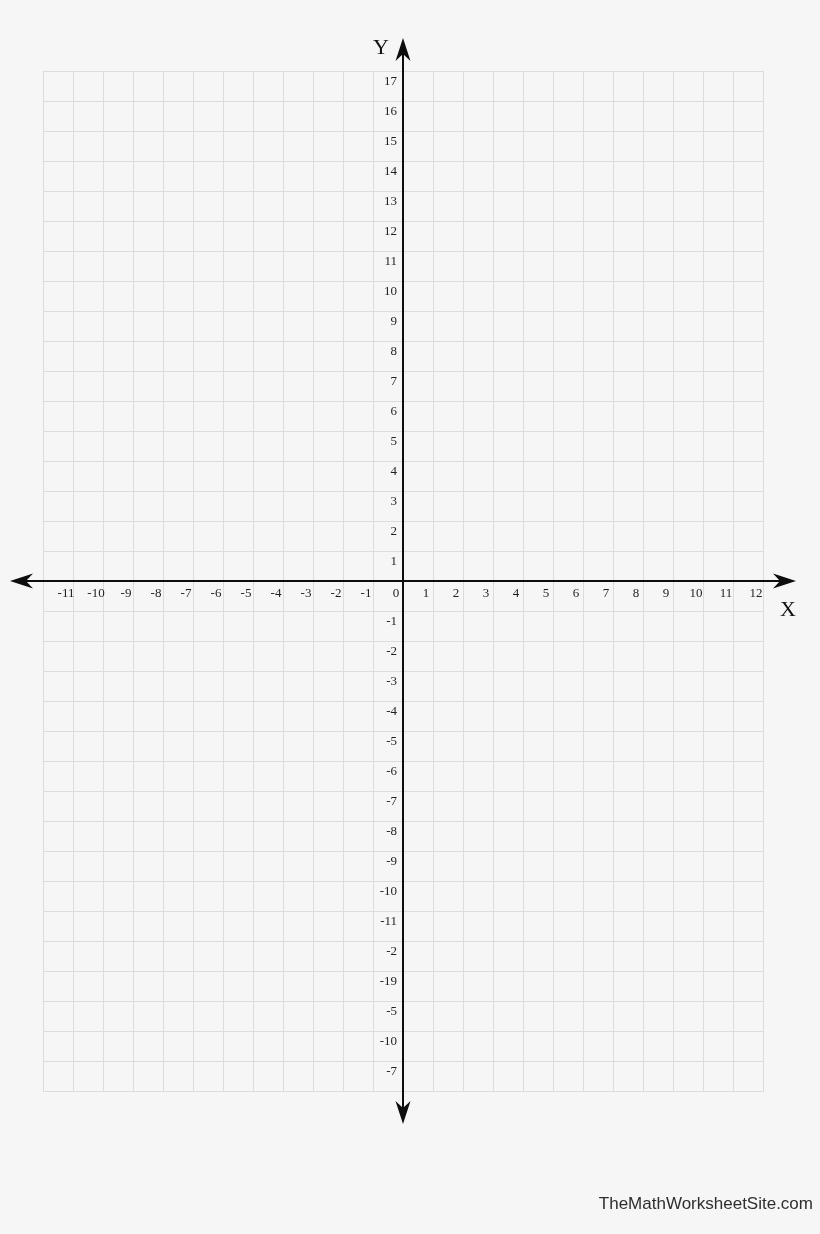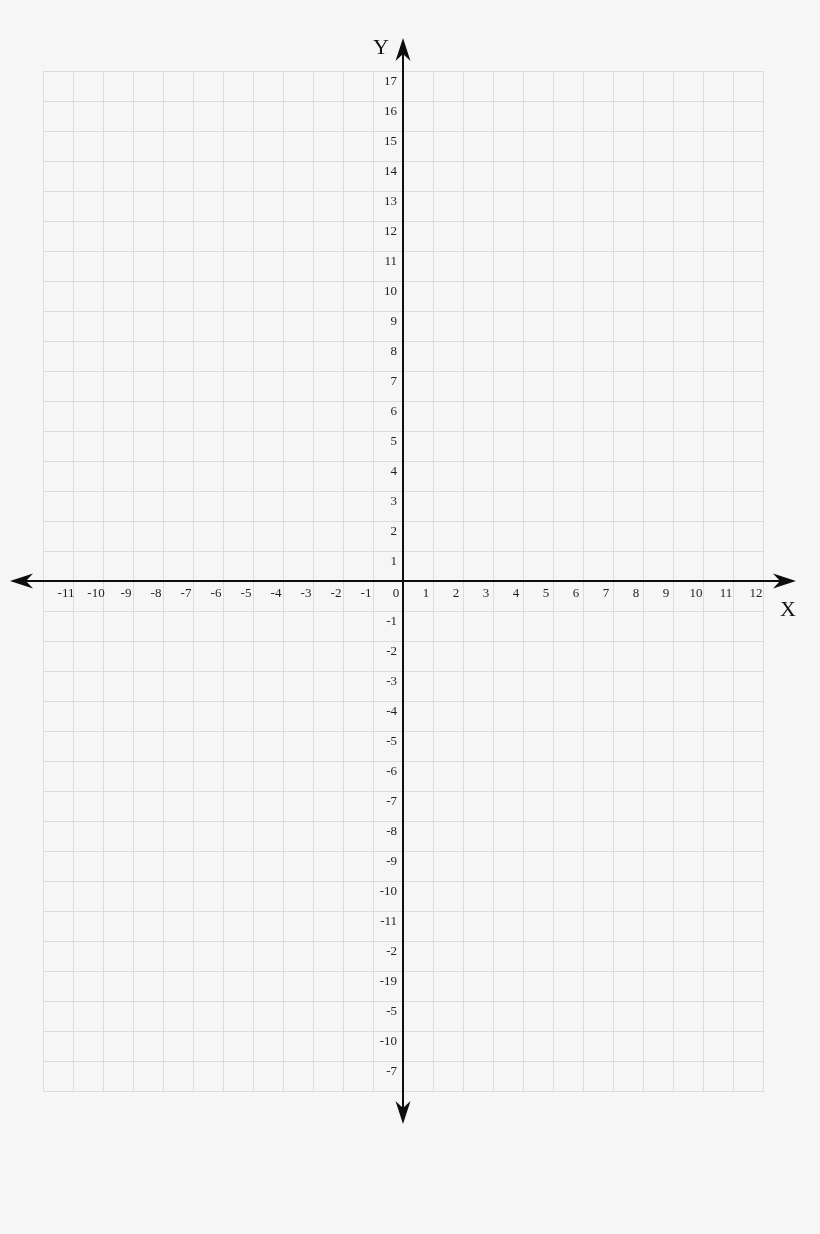--- a/index.html
+++ b/index.html
@@ -138,14 +138,15 @@
       <span class="tick y-tick" style="right: 423px; top: 860px;">-9</span>
       <span class="tick y-tick" style="right: 423px; top: 890px;">-10</span>
       <span class="tick y-tick" style="right: 423px; top: 920px;">-11</span>
       <span class="tick y-tick" style="right: 423px; top: 950px;">-2</span>
       <span class="tick y-tick" style="right: 423px; top: 980px;">-19</span>
       <span class="tick y-tick" style="right: 423px; top: 1010px;">-5</span>
       <span class="tick y-tick" style="right: 423px; top: 1040px;">-10</span>
       <span class="tick y-tick" style="right: 423px; top: 1070px;">-7</span>
     </div>
 
+  <div class="watermark">TheMathWorksheetSite.com</div>
 
 </div>
 
 </body></html>

